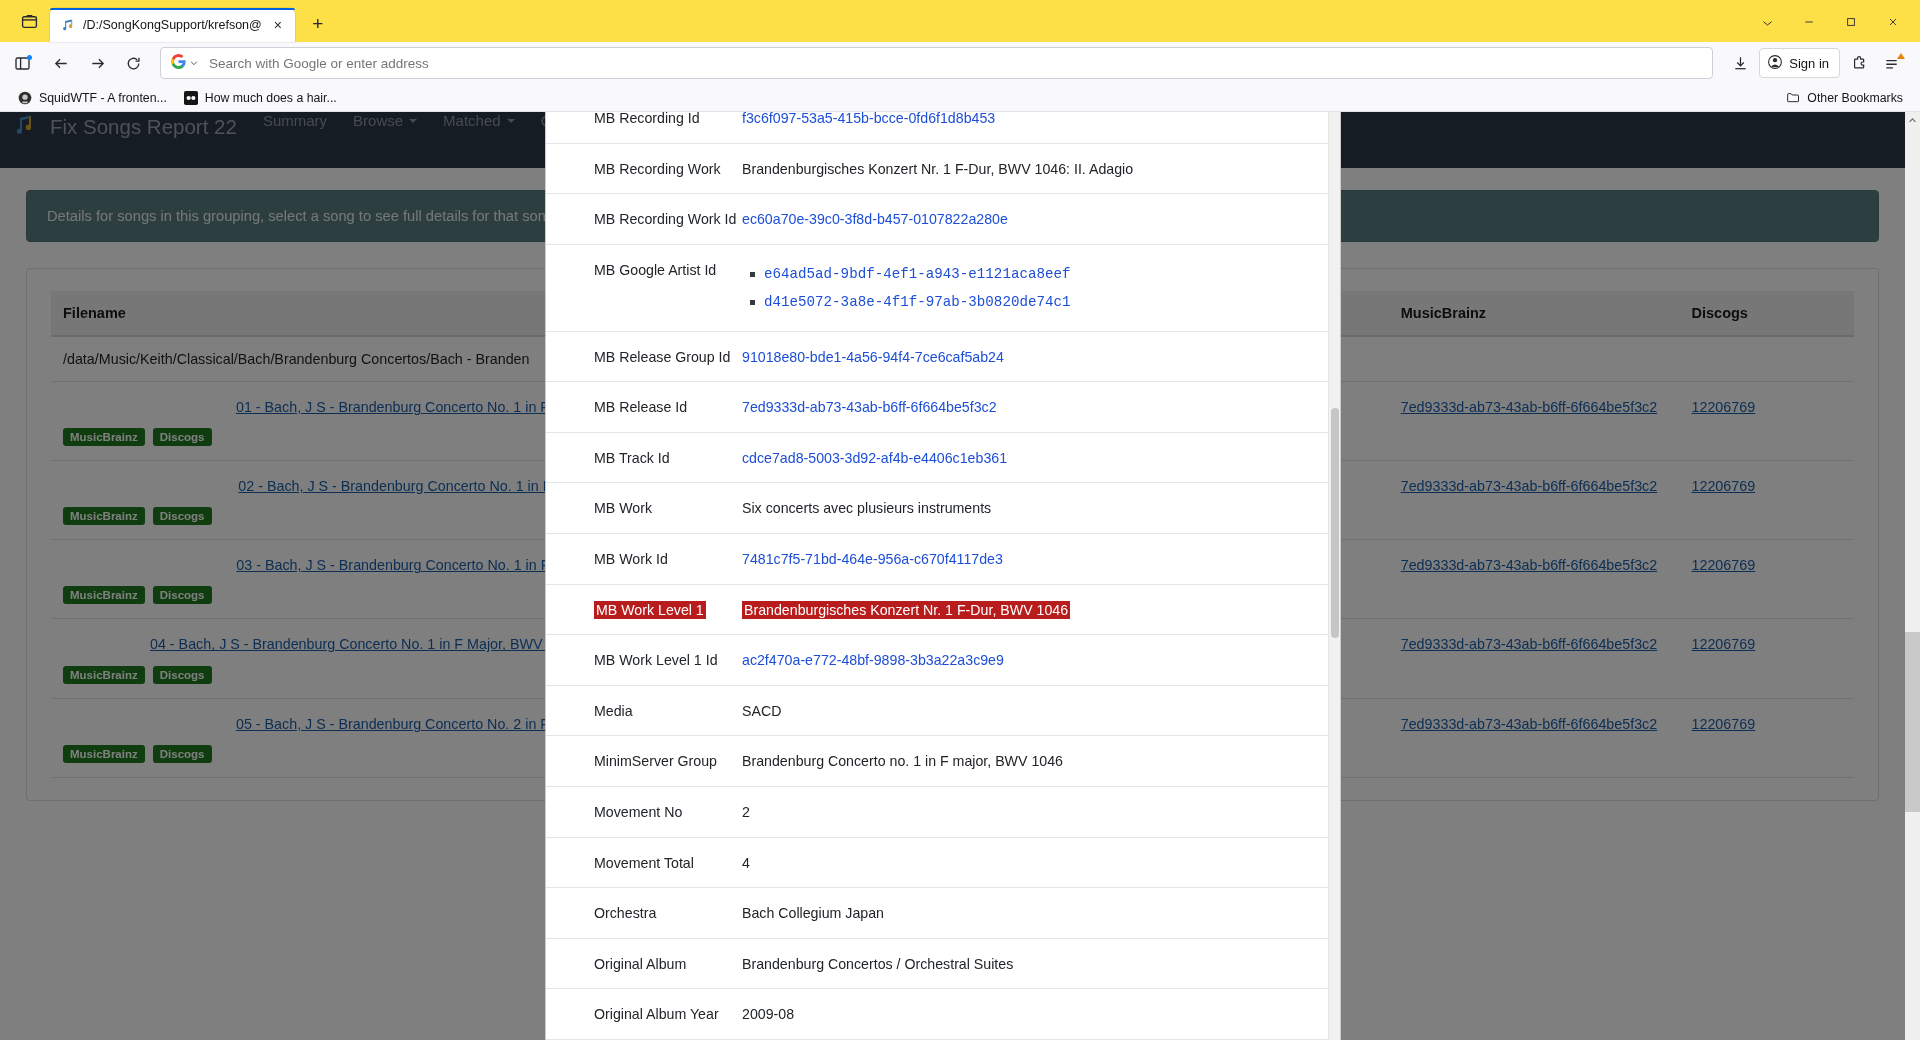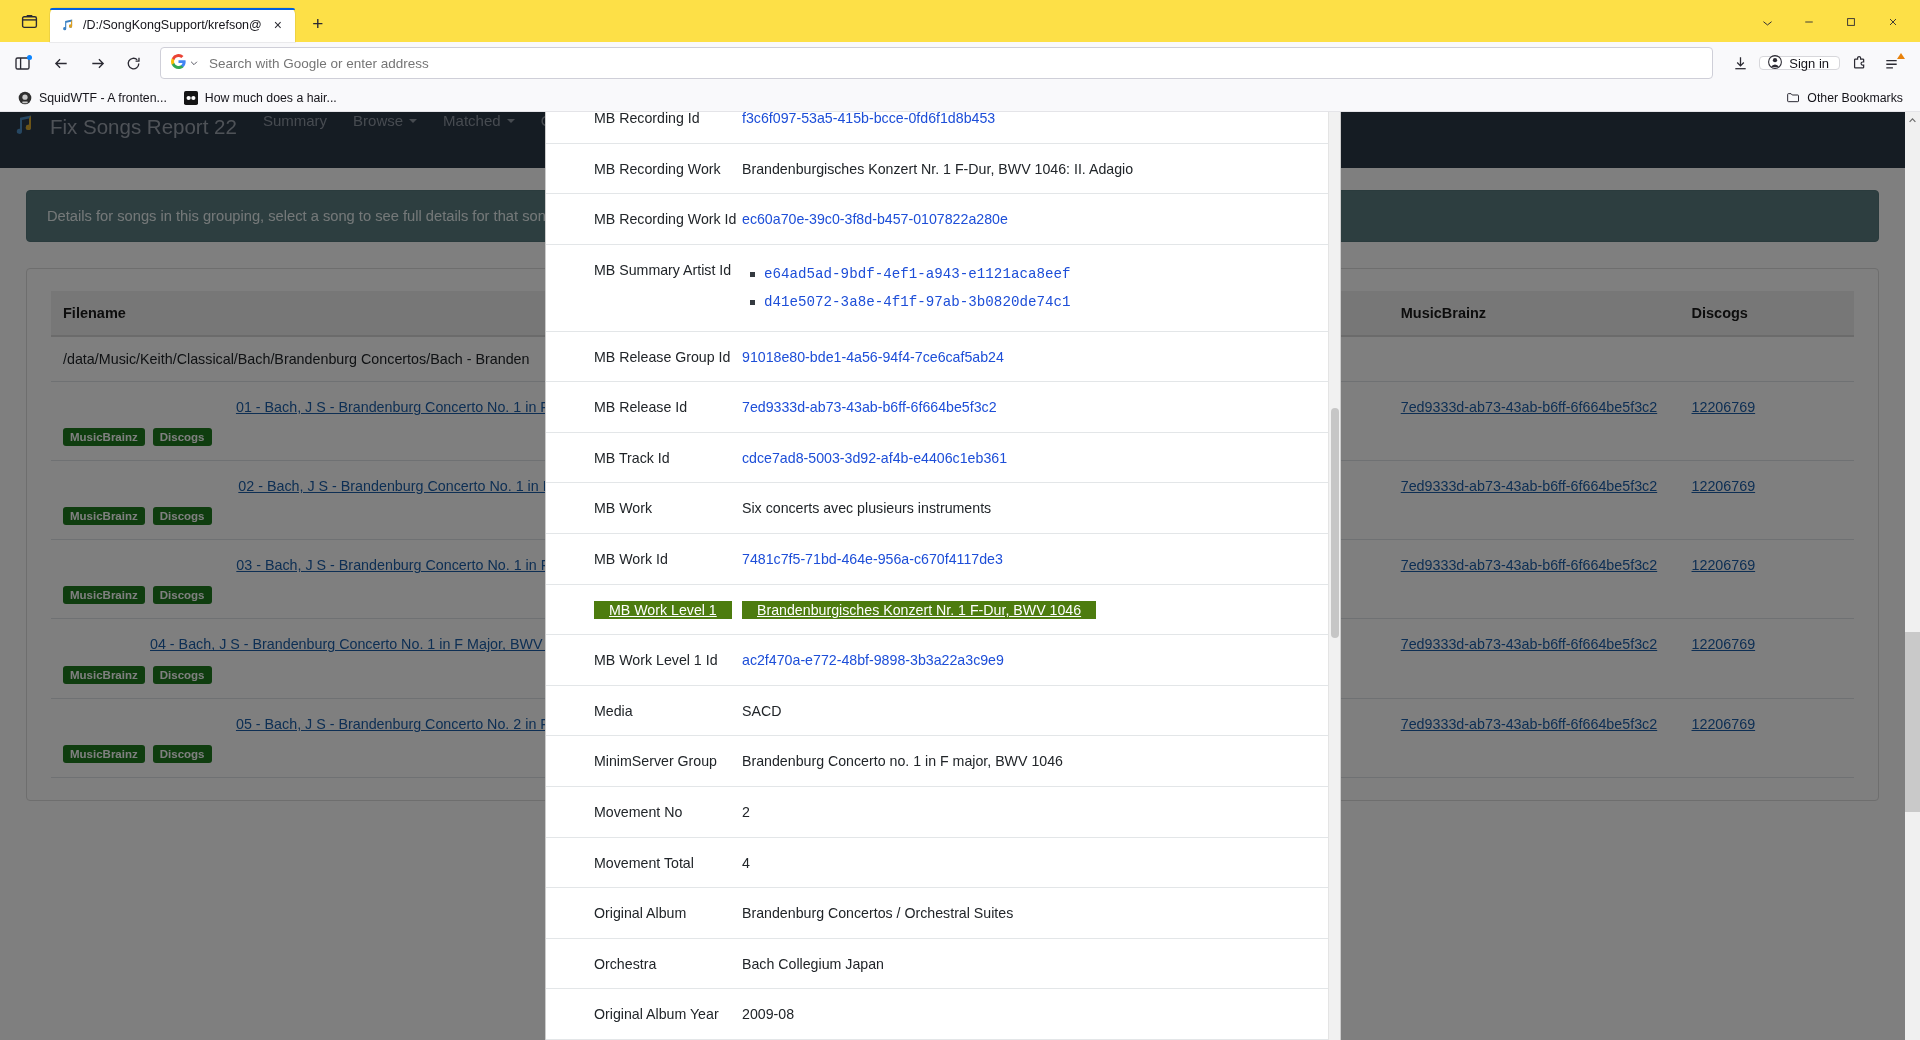--- a/index.html
+++ b/index.html
@@ -58,21 +58,21 @@
   .urlbar {
     flex: 1 1 auto; height: 32px; margin: 0 8px;
     background: #ffffff; border: 1px solid #cfcfd8; border-radius: 4px;
     display: flex; align-items: center; padding: 0 6px; gap: 4px;
   }
   .urlbar-engine { display: flex; align-items: center; gap: 3px; padding: 0 4px; height: 26px; border-radius: 3px; }
   .urlbar-input { flex: 1; font-size: 13.5px; color: #5b5b66; border: none; outline: none; background: transparent; font-family: inherit; }
   .navbar-right { display: flex; align-items: center; gap: 2px; }
   .signin-btn {
     display: flex; align-items: center; gap: 6px;
-    height: 14px; padding: 0 10px 0 7px;
+    height: 30px; padding: 0 10px 0 7px;
     border: 1px solid #d7d7db; border-radius: 4px; background: #fff;
     font-size: 13px; color: #15141a;
   }
 
   .bookmarkbar {
     height: 28px; background: #f9f9fb; display: flex; align-items: center;
     padding: 0 10px; gap: 2px; position: relative;
     border-bottom: 1px solid #e4e4e8;
   }
   .bm {
@@ -158,21 +158,21 @@
   table.meta tr:first-child td { border-top: none; }
   .m-key { width: 196px; padding-left: 48px !important; color: #212529; }
   .m-val { padding-right: 26px !important; }
   .m-val a, .lnk { color: #1d4ed8; text-decoration: none; }
   .m-val ul { margin: 0; padding: 0 0 0 22px; list-style: none; }
   .m-val li { position: relative; line-height: 2.0; font-family: Liberation Mono, monospace; }
   .m-val li::before {
     content: ""; position: absolute; left: -14px; top: 12px;
     width: 5px; height: 5px; background: #343a40;
   }
-  .sel { background: #4d7c0f; color: #ffffff !important; padding: 1px 15px; text-decoration: underline; }
+  .sel { background: #b91c1c; color: #ffffff !important; padding: 1px 2px; }
   
   .modal-sb {
     position: absolute; right: 0; top: 0; width: 12px; height: 100%;
     background: #f1f1f1; border-left: 1px solid #e4e4e4;
   }
   .modal-sb-thumb {
     position: absolute; left: 2px; width: 8px; border-radius: 4px;
     background: #c6c6c6; top: 300px; height: 230px;
   }
 
@@ -471,21 +471,21 @@
               </tr>
               <tr>
                 <td class="m-key">MB Recording Work</td>
                 <td class="m-val">Brandenburgisches Konzert Nr. 1 F-Dur, BWV 1046: II. Adagio</td>
               </tr>
               <tr>
                 <td class="m-key">MB Recording Work Id</td>
                 <td class="m-val"><a href="#">ec60a70e-39c0-3f8d-b457-0107822a280e</a></td>
               </tr>
               <tr>
-                <td class="m-key">MB Summary Artist Id</td>
+                <td class="m-key">MB Google Artist Id</td>
                 <td class="m-val">
                   <ul>
                     <li><a href="#">e64ad5ad-9bdf-4ef1-a943-e1121aca8eef</a></li>
                     <li><a href="#">d41e5072-3a8e-4f1f-97ab-3b0820de74c1</a></li>
                   </ul>
                 </td>
               </tr>
               <tr>
                 <td class="m-key">MB Release Group Id</td>
                 <td class="m-val"><a href="#">91018e80-bde1-4a56-94f4-7ce6caf5ab24</a></td>
@@ -524,26 +524,26 @@
               </tr>
               <tr>
                 <td class="m-key">Movement No</td>
                 <td class="m-val">2</td>
               </tr>
               <tr>
                 <td class="m-key">Movement Total</td>
                 <td class="m-val">4</td>
               </tr>
               <tr>
+                <td class="m-key">Orchestra</td>
+                <td class="m-val">Bach Collegium Japan</td>
+              </tr>
+              <tr>
                 <td class="m-key">Original Album</td>
                 <td class="m-val">Brandenburg Concertos / Orchestral Suites</td>
-              </tr>
-              <tr>
-                <td class="m-key">Orchestra</td>
-                <td class="m-val">Bach Collegium Japan</td>
               </tr>
               <tr>
                 <td class="m-key">Original Album Year</td>
                 <td class="m-val">2009-08</td>
               </tr>
             </tbody>
         </table>
       </div>
       <div class="modal-sb">
         <div class="modal-sb-thumb"></div>

